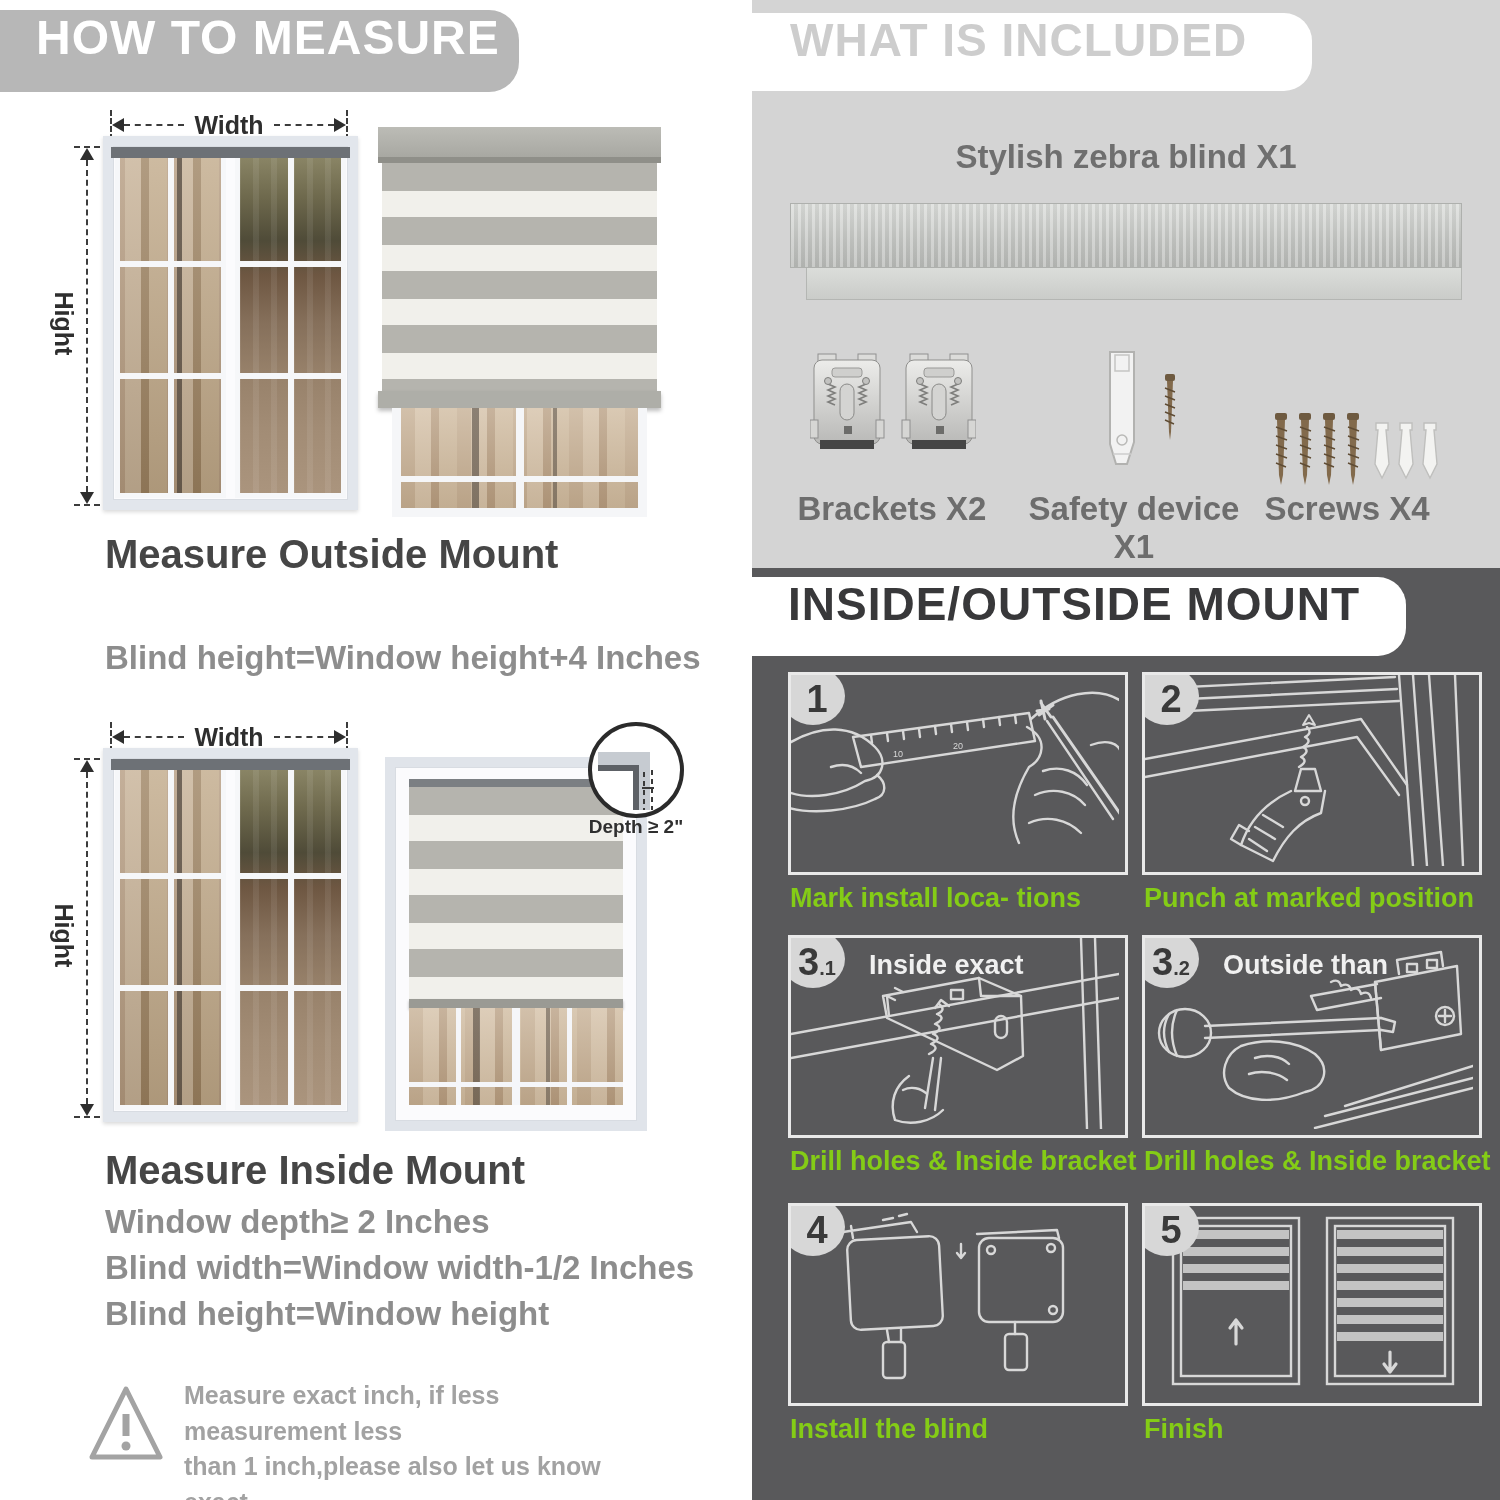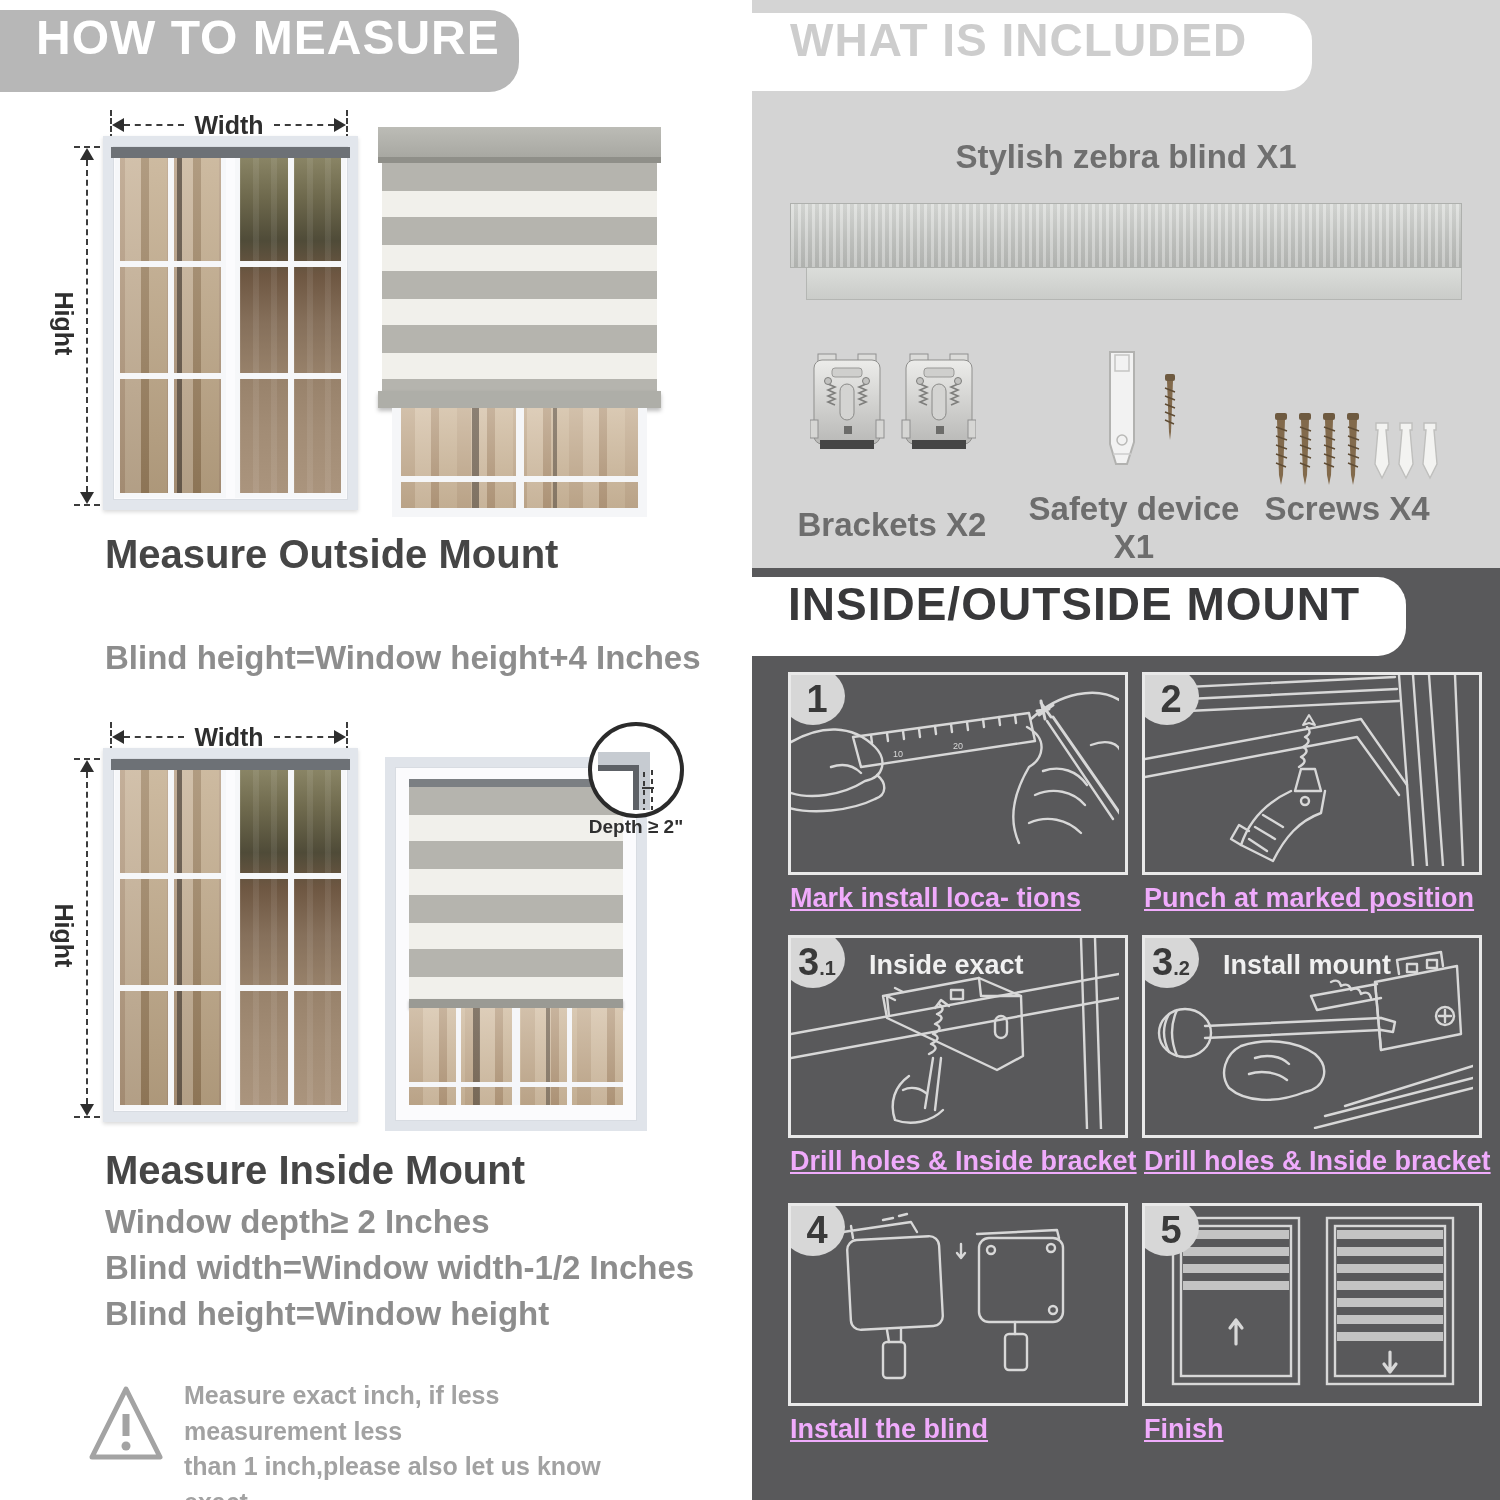--- a/index.html
+++ b/index.html
@@ -98,21 +98,21 @@
 
   
   .panel-dark{left:752px;top:568px;width:748px;height:932px;background:#59595b;}
   .step{border:3px solid #e9e9e9;width:334px;height:197px;overflow:hidden;background:#59595b;}
   .badge{position:absolute;left:-10px;top:-8px;width:64px;height:58px;background:#d7d7d7;
          border-radius:50%;display:flex;align-items:center;justify-content:center;
          padding:6px 0 0 8px;box-sizing:border-box;}
   .badge .n{font-weight:bold;font-size:38px;color:#3a3a3a;line-height:1;}
   .badge .s{font-weight:bold;font-size:20px;color:#3a3a3a;line-height:1;margin-top:12px;}
   .step-label{position:absolute;left:78px;top:12px;font-weight:bold;font-size:27px;color:#f0f0f0;}
-  .caption{font-weight:bold;font-size:27px;color:#f0abfc;text-decoration:underline;}
+  .caption{font-weight:bold;font-size:27px;color:#84cc16;}
   .lineart{stroke:#d8d8d8;fill:none;stroke-width:2.4;stroke-linecap:round;stroke-linejoin:round;}
 </style>
 </head>
 <body>
 
 <div class="canvas">
 
   <div class="abs ribbon ribbon-how">
     <span>HOW TO MEASURE</span>
   </div>
@@ -328,21 +328,21 @@
         <polygon points="5,15 13,15 11,70 9,80 7,70" fill="#826a4c"></polygon>
         <path d="M4,22 l11,4 M4,31 l11,4 M4,40 l11,4 M4,49 l11,4 M4,58 l10,4" stroke="#5f4c34" stroke-width="1.4" fill="none"></path>
       </g>
       <g>
         <path d="M104,18 h12 v7 h-2 l3,34 -7,14 -7,-14 3,-34 h-2 Z" fill="#f3f3f1" stroke="#bfbfbd" stroke-width="1.4"></path>
         <path d="M128,18 h12 v7 h-2 l3,34 -7,14 -7,-14 3,-34 h-2 Z" fill="#f3f3f1" stroke="#bfbfbd" stroke-width="1.4"></path>
         <path d="M152,18 h12 v7 h-2 l3,34 -7,14 -7,-14 3,-34 h-2 Z" fill="#f3f3f1" stroke="#bfbfbd" stroke-width="1.4"></path>
       </g>
     </svg>
 
-    <div class="abs item-label" style="left:30px;top:490px;width:220px;margin-top:16px;">Brackets X2</div>
+    <div class="abs item-label" style="left:30px;top:490px;width:220px;">Brackets X2</div>
     <div class="abs item-label" style="left:268px;top:490px;width:228px;">Safety device X1</div>
     <div class="abs item-label" style="left:500px;top:490px;width:190px;">Screws X4</div>
   </div>
 
   <div class="abs panel-dark">
     <div class="abs ribbon ribbon-mount">
       <span>INSIDE/OUTSIDE MOUNT</span>
     </div>
 
     <div class="abs step" style="left:36px;top:104px;">
@@ -428,21 +428,21 @@
         <path d="M236,80 l14,4 l-2,10 l-12,-2"></path>
         <ellipse cx="40" cy="95" rx="26" ry="24"></ellipse>
         <path d="M24,76 q-10,18 0,38 M32,72 q-10,22 0,46"></path>
         <path d="M96,108 C120,100 150,102 170,116 C186,130 180,150 160,154 C130,166 100,164 84,150 C74,136 80,116 96,108"></path>
         <path d="M110,120 C122,116 136,118 144,126 M104,136 C116,132 132,134 142,142"></path>
       </svg>
       <div class="badge">
         <span class="n">3</span>
         <span class="s">.2</span>
       </div>
-      <div class="step-label">Install mount</div>
+      <div class="step-label">Outside than</div>
     </div>
     <div class="abs caption" style="left:392px;top:578px;">Drill holes &amp;  Inside bracket</div>
 
     <div class="abs step" style="left:36px;top:635px;">
       <svg class="lineart" width="328" height="191" viewBox="0 0 328 191">
         <path d="M52,26 L120,16 L126,26 M60,20 L62,32"></path>
         <path d="M92,14 l10,-2 M108,10 l8,-2"></path>
         <rect x="58" y="32" width="92" height="90" rx="10" transform="rotate(-3 104 77)"></rect>
         <path d="M96,124 L98,136 M110,122 L110,136"></path>
         <rect x="92" y="136" width="22" height="36" rx="4"></rect>

